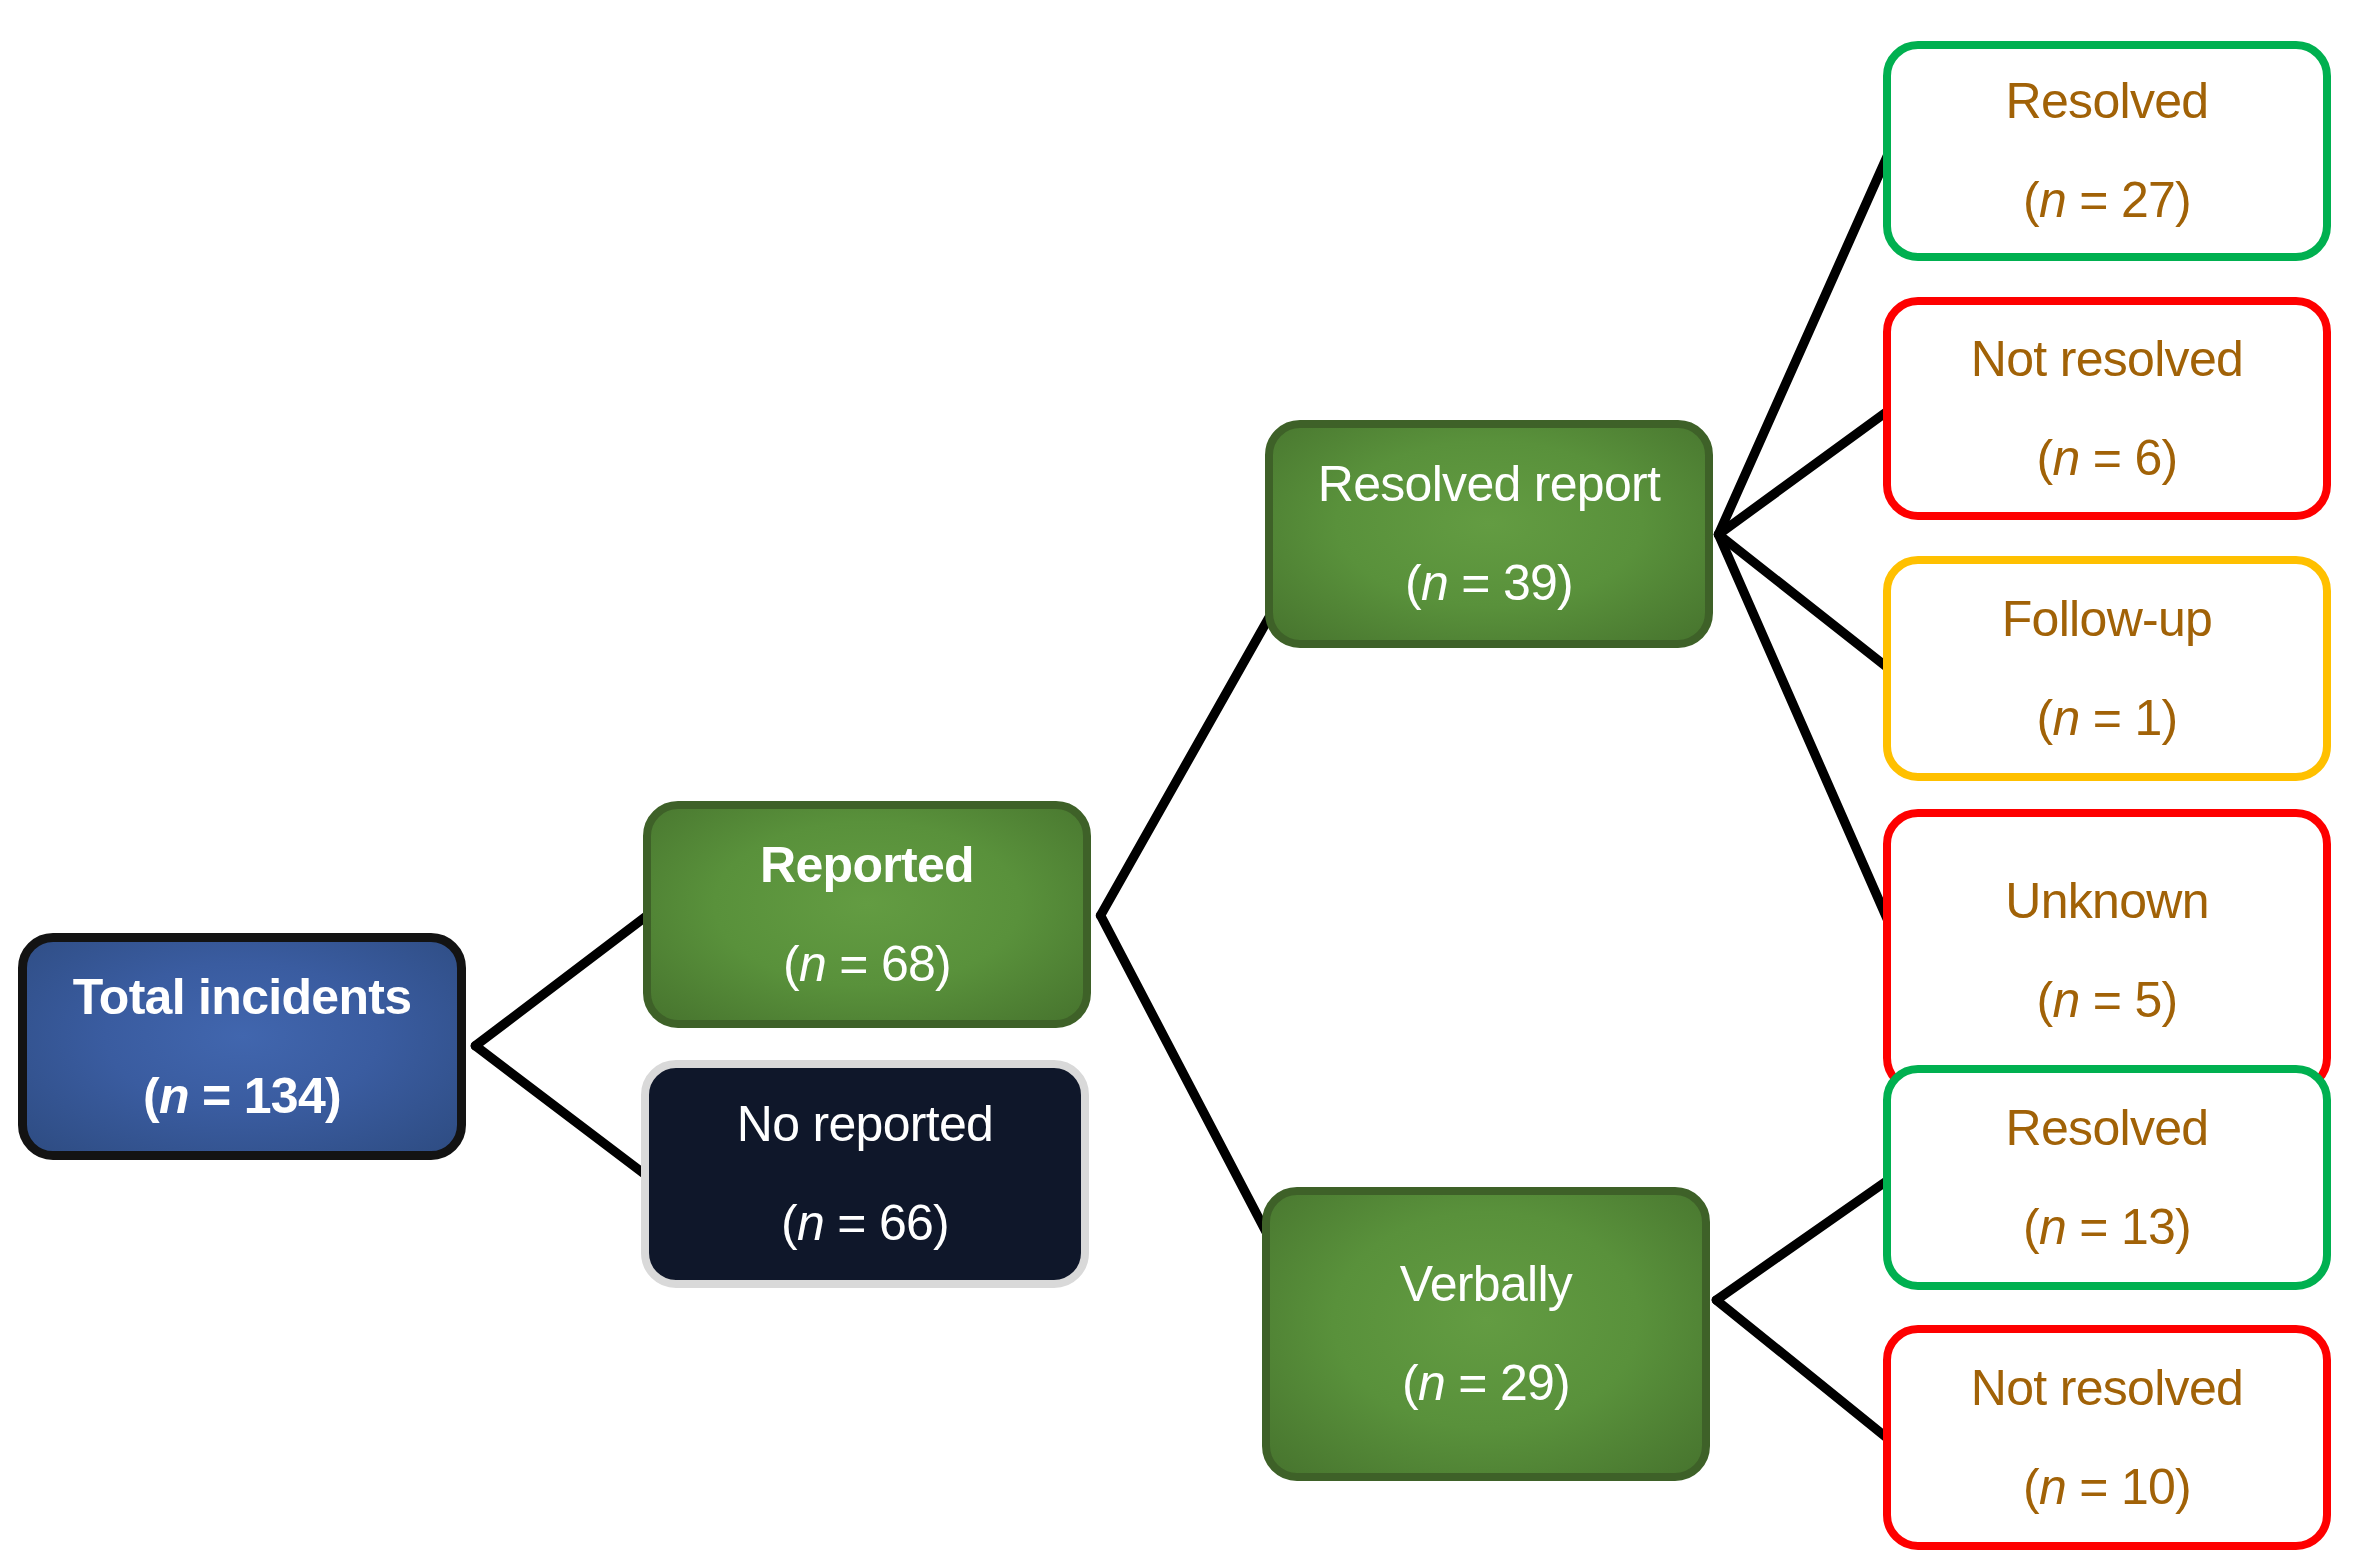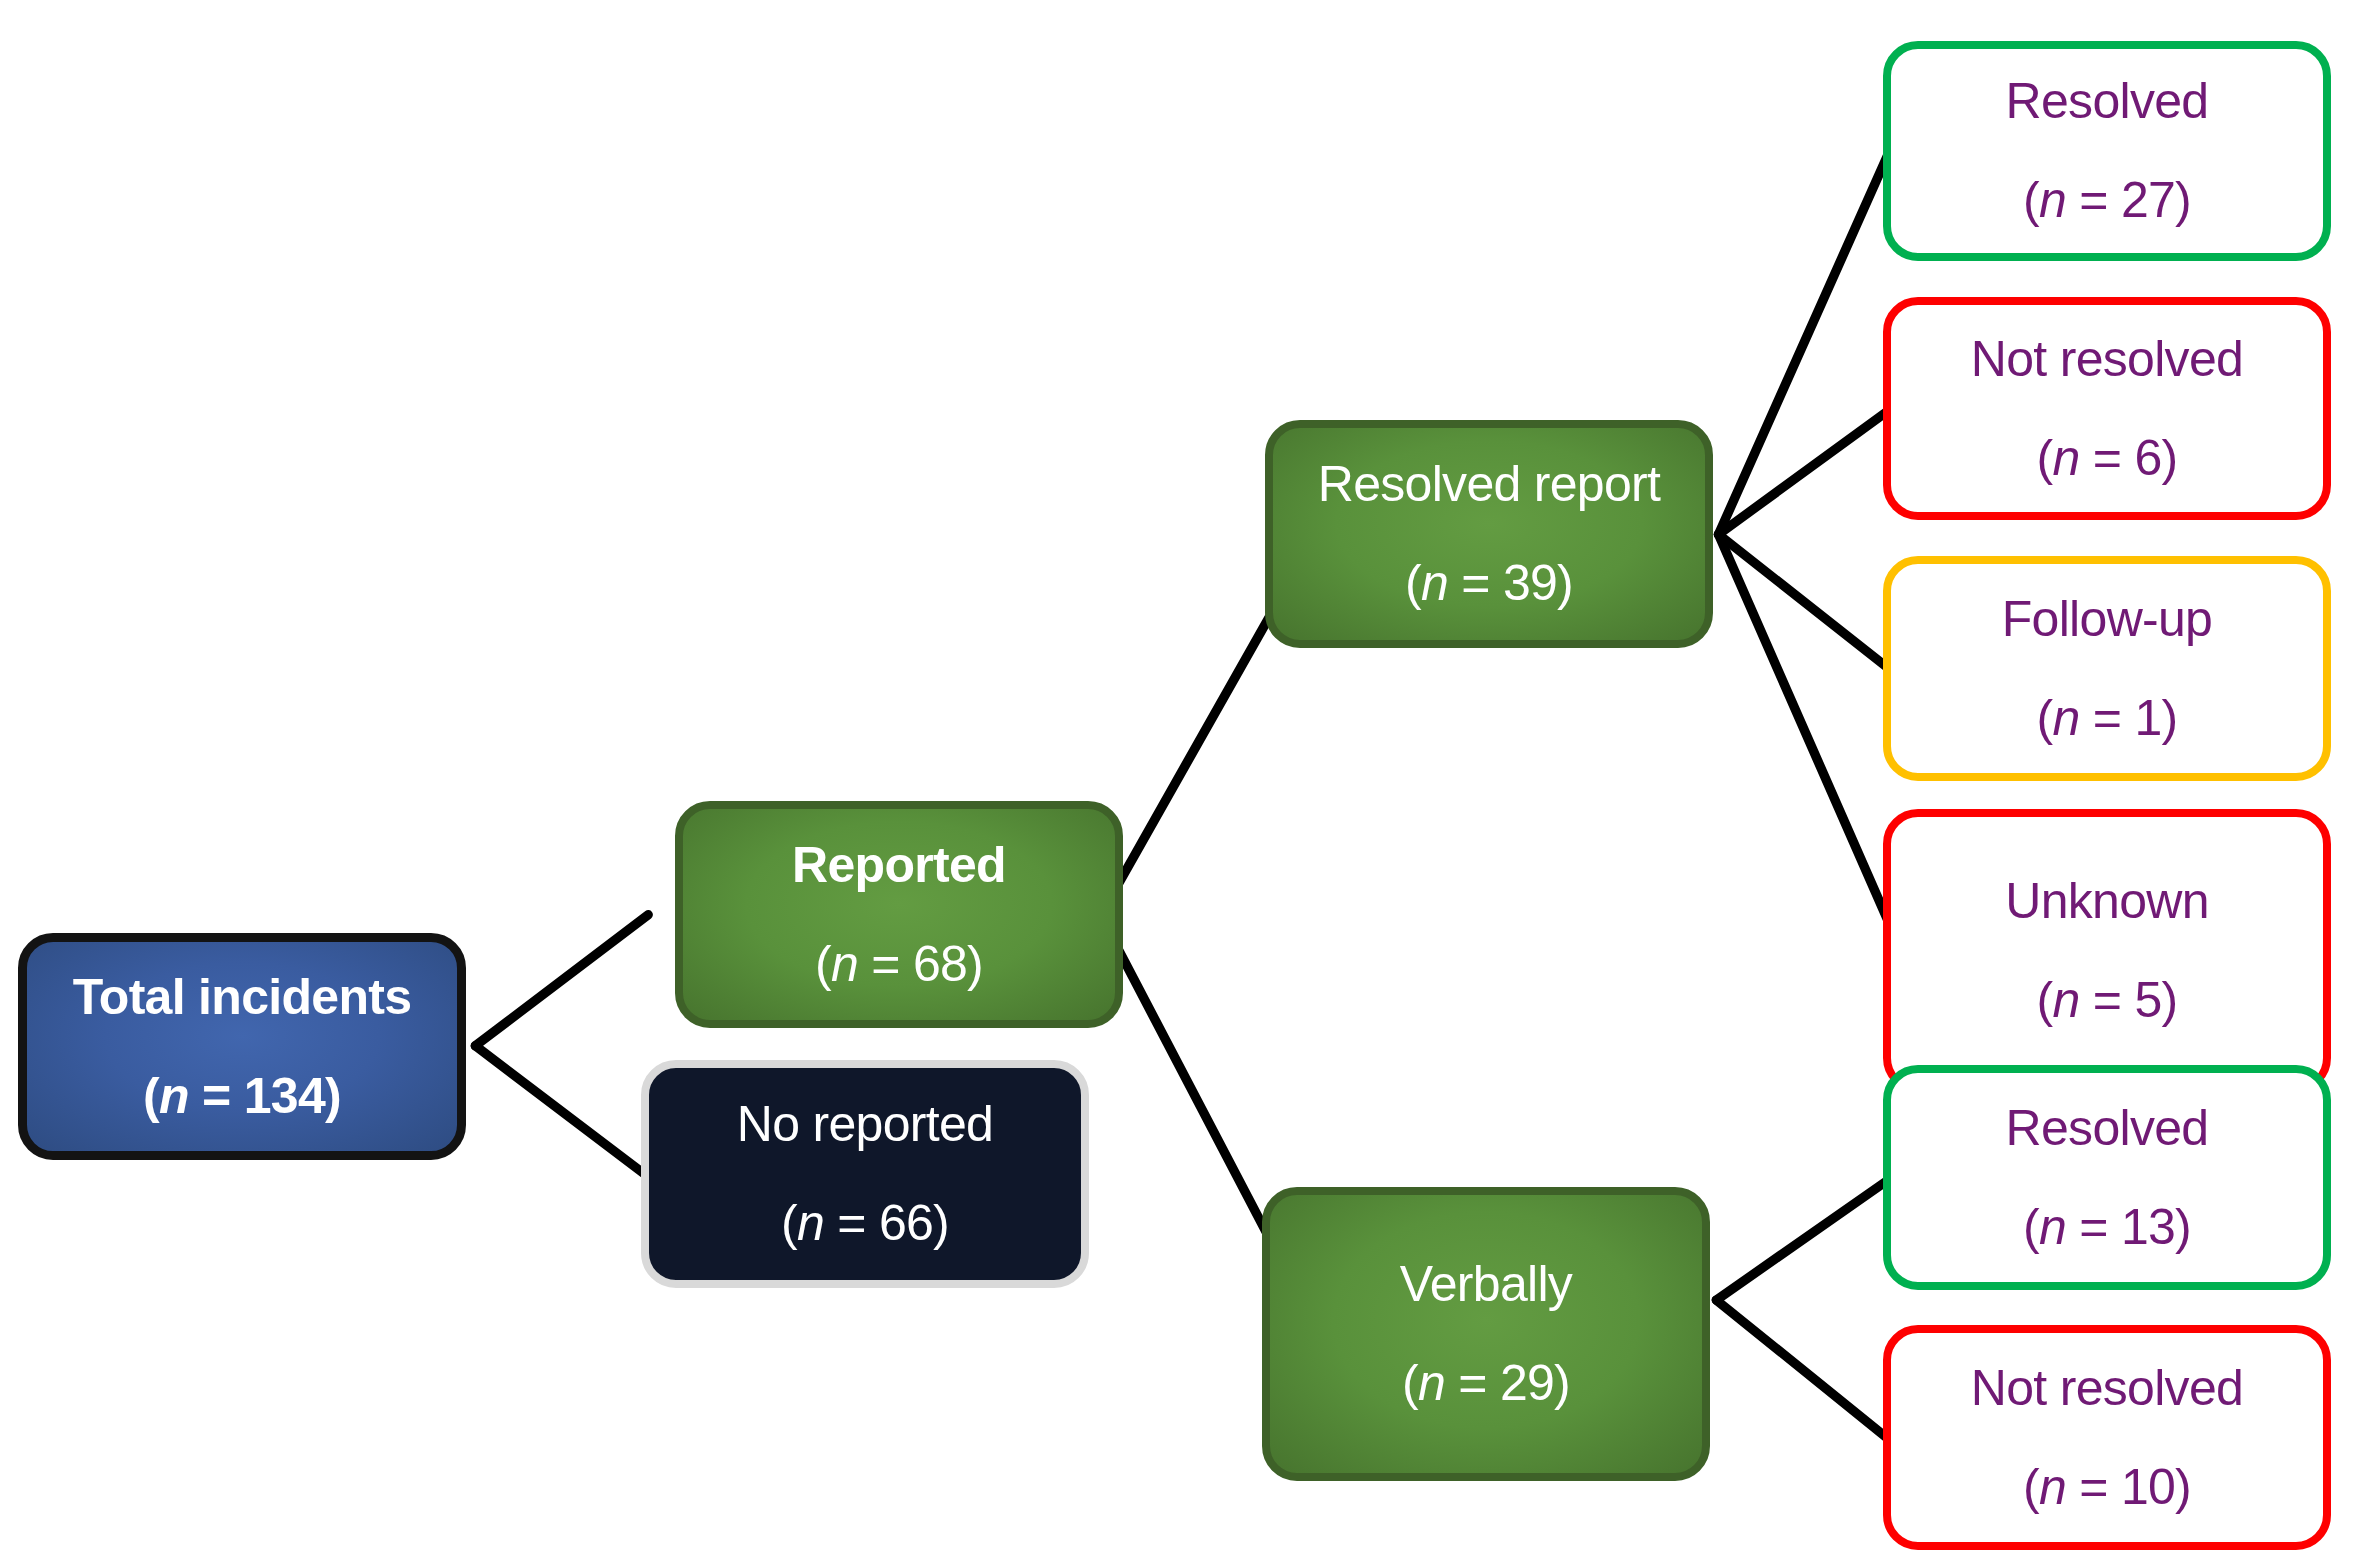--- a/index.html
+++ b/index.html
@@ -47,31 +47,31 @@
     border:8.6px solid #3e6128;
     color:#ffffff;
   }
   .fill-red{
     background:#0f172a;
     border:8.6px solid #d9d9d9;
     color:#ffffff;
   }
   .outcome{
     background:#ffffff;
-    color:#701a75;
+    color:#a16207;
     border:8.6px solid #000000;
   }
   .border-green{border-color:#00b050;}
   .border-red{border-color:#fe0000;}
   .border-yellow{border-color:#ffc000;}
   .bold{font-weight:bold;}
   .nvar{font-style:italic;}
   
   .pos-total        {left:18px;   top:933px; width:448px; height:227px;}
-  .pos-reported     {left:675px;  top:801px; width:448px; height:227px;}
+  .pos-reported     {left:643px;  top:801px; width:448px; height:227px;}
   .pos-no-reported  {left:641px;  top:1060px; width:448px; height:228px;}
   .pos-written      {left:1265px; top:420px;  width:448px; height:228px;}
   .pos-verbally     {left:1262px; top:1187px; width:448px; height:294px;}
   .pos-w-resolved   {left:1883px; top:41px;   width:448px; height:220px;}
   .pos-w-notres     {left:1883px; top:297px;  width:448px; height:223px;}
   .pos-w-followup   {left:1883px; top:556px;  width:448px; height:225px;justify-content:center;}
   .pos-w-unknown    {left:1883px; top:809px; width:448px; height:284px;}
   .pos-v-resolved   {left:1883px; top:1065px; width:448px; height:225px;}
   .pos-v-notres     {left:1883px; top:1325px; width:448px; height:225px;}
 </style>

